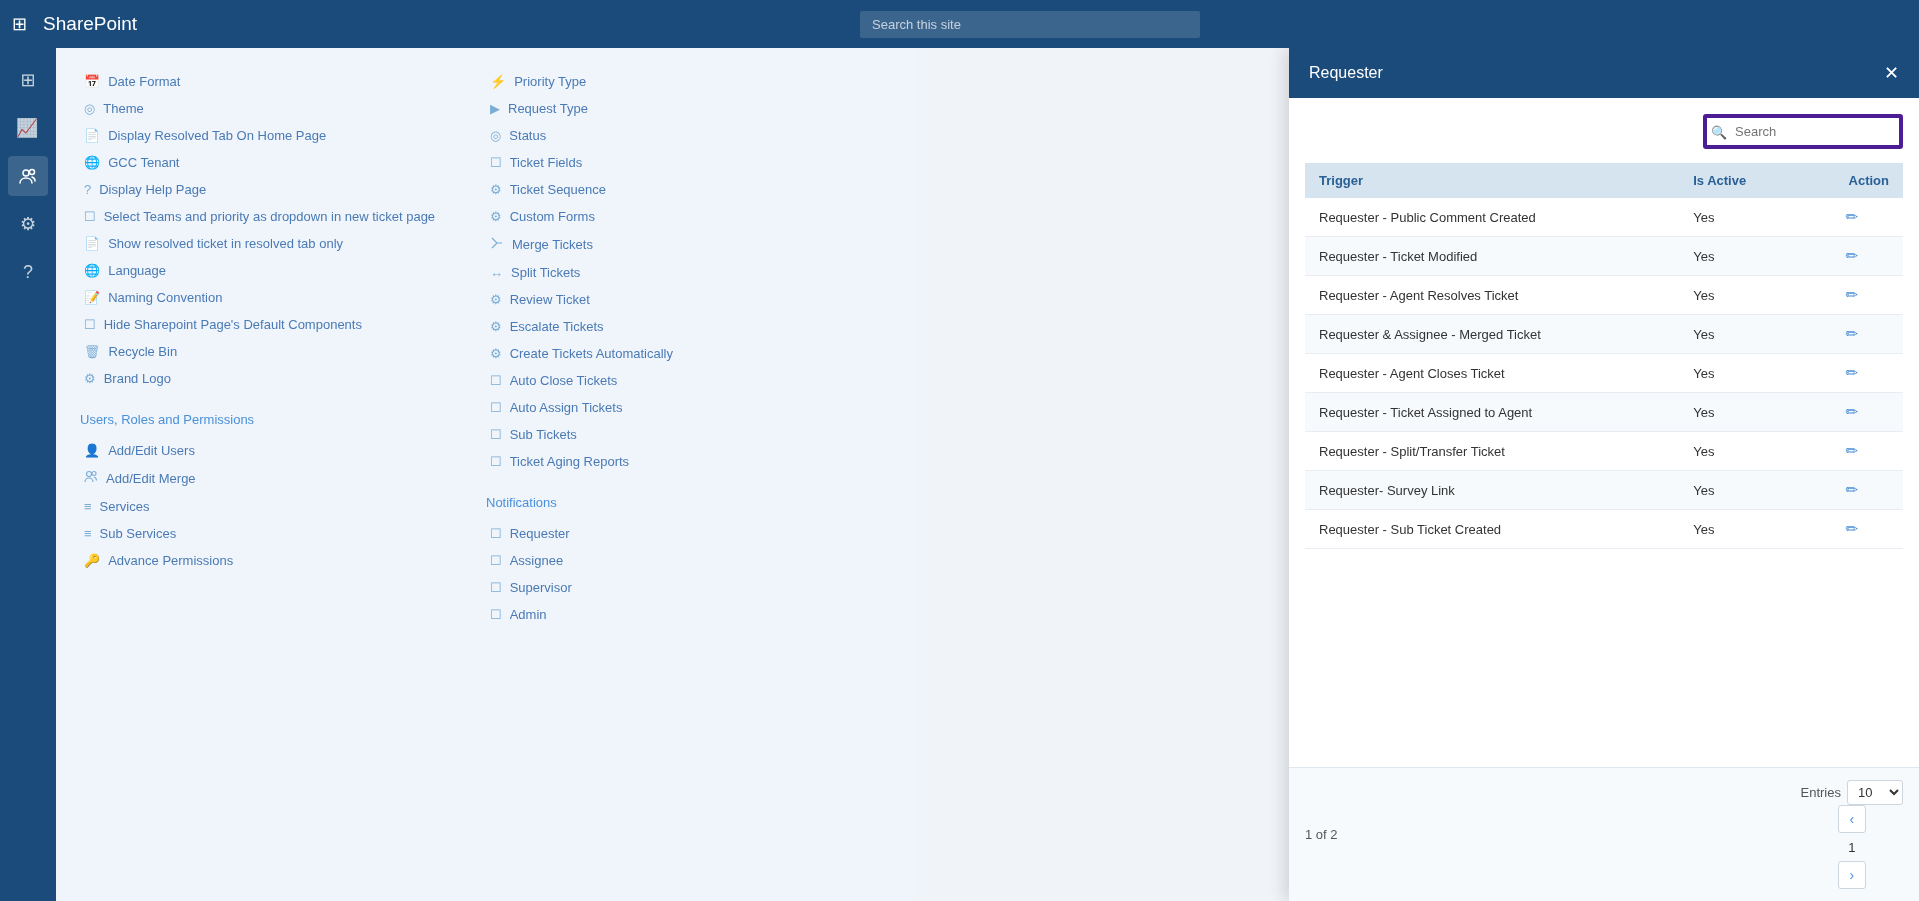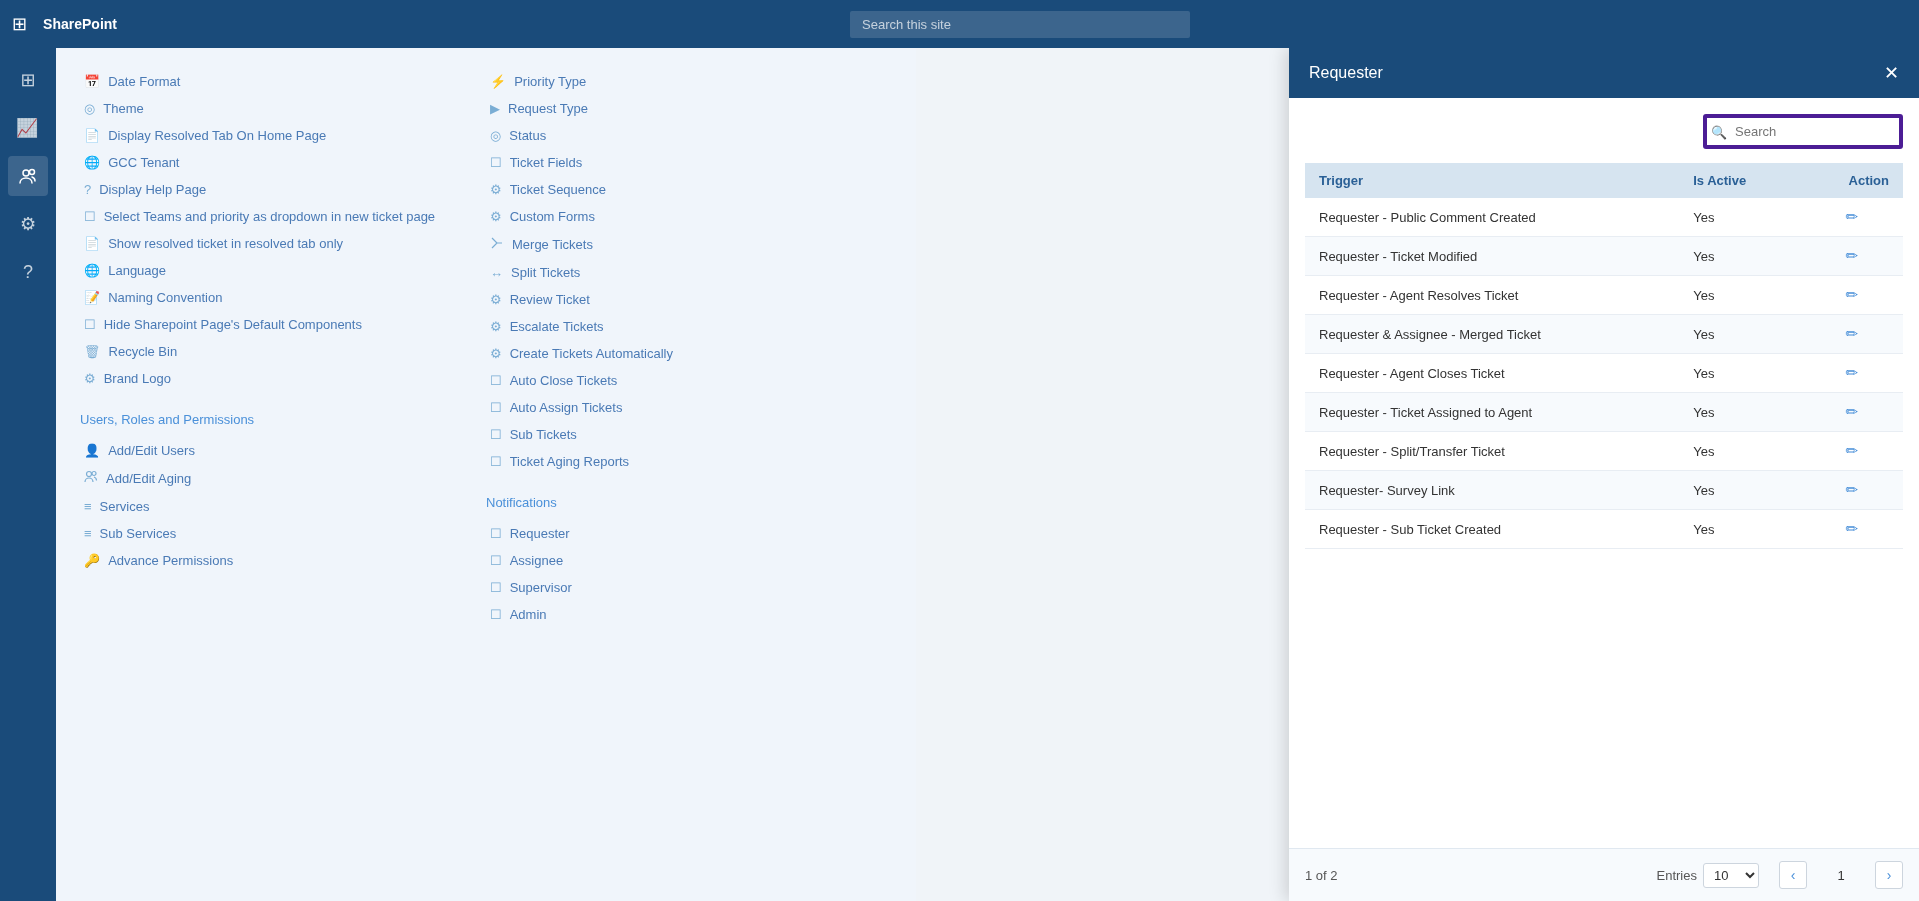--- a/index.html
+++ b/index.html
@@ -11,21 +11,21 @@
       height: 48px;
       display: flex;
       align-items: center;
       padding: 0 12px;
       gap: 16px;
       position: fixed;
       top: 0; left: 0; right: 0;
       z-index: 100;
     }
     .topbar-grid-icon { color: #fff; font-size: 18px; cursor: pointer; }
-    .topbar-logo { color: #fff; font-weight: 700; font-size: 14px; }
+    .topbar-logo { color: #fff; font-weight: 400; font-size: 19px; }
     .topbar-search {
       margin-left: auto;
       margin-right: auto;
       width: 340px;
       background: rgba(255,255,255,0.15);
       border: none;
       border-radius: 2px;
       padding: 6px 12px;
       color: #a3a3a3;
       font-size: 13px;
@@ -211,21 +211,21 @@
       display: flex;
       align-items: center;
       padding: 12px 16px;
       border-top: 1px solid #e0e8f0;
       background: #f7fafd;
       font-size: 13px;
       color: #555;
       flex-shrink: 0;
     }
     .pagination-info { flex: 1; }
-    .pagination-controls { display: flex; align-items: center; gap: 20px; }
+    .pagination-controls { display: flex; align-items: center; gap: 0; flex-direction: column; }
     .pagination-entries { display: flex; align-items: center; gap: 6px; }
     .entries-select {
       border: 1px solid #cdd5de;
       border-radius: 3px;
       padding: 3px 6px;
       font-size: 13px;
       color: #333;
       background: #fff;
     }
     .page-nav-btn {
@@ -339,21 +339,21 @@
         </div>
         <div class="settings-item">
           <span class="item-icon">
             <svg width="14" height="14" viewBox="0 0 14 14" fill="none">
                 <circle cx="5" cy="4" r="2.5" stroke="#7aadd4" stroke-width="1.2"></circle>
                 <path d="M1 12c0-2.2 1.8-4 4-4s4 1.8 4 4" stroke="#7aadd4" stroke-width="1.2"></path>
                 <circle cx="10" cy="3.5" r="2" stroke="#7aadd4" stroke-width="1.2"></circle>
                 <path d="M12.5 10.5c0-1.7-1.1-3-2.5-3.5" stroke="#7aadd4" stroke-width="1.2"></path>
               </svg>
           </span>
-          <span>Add/Edit Aging</span>
+          <span>Add/Edit Merge</span>
         </div>
         <div class="settings-item">
           <span class="item-icon">≡</span>
           <span>Services</span>
         </div>
         <div class="settings-item">
           <span class="item-icon">≡</span>
           <span>Sub Services</span>
         </div>
         <div class="settings-item">

